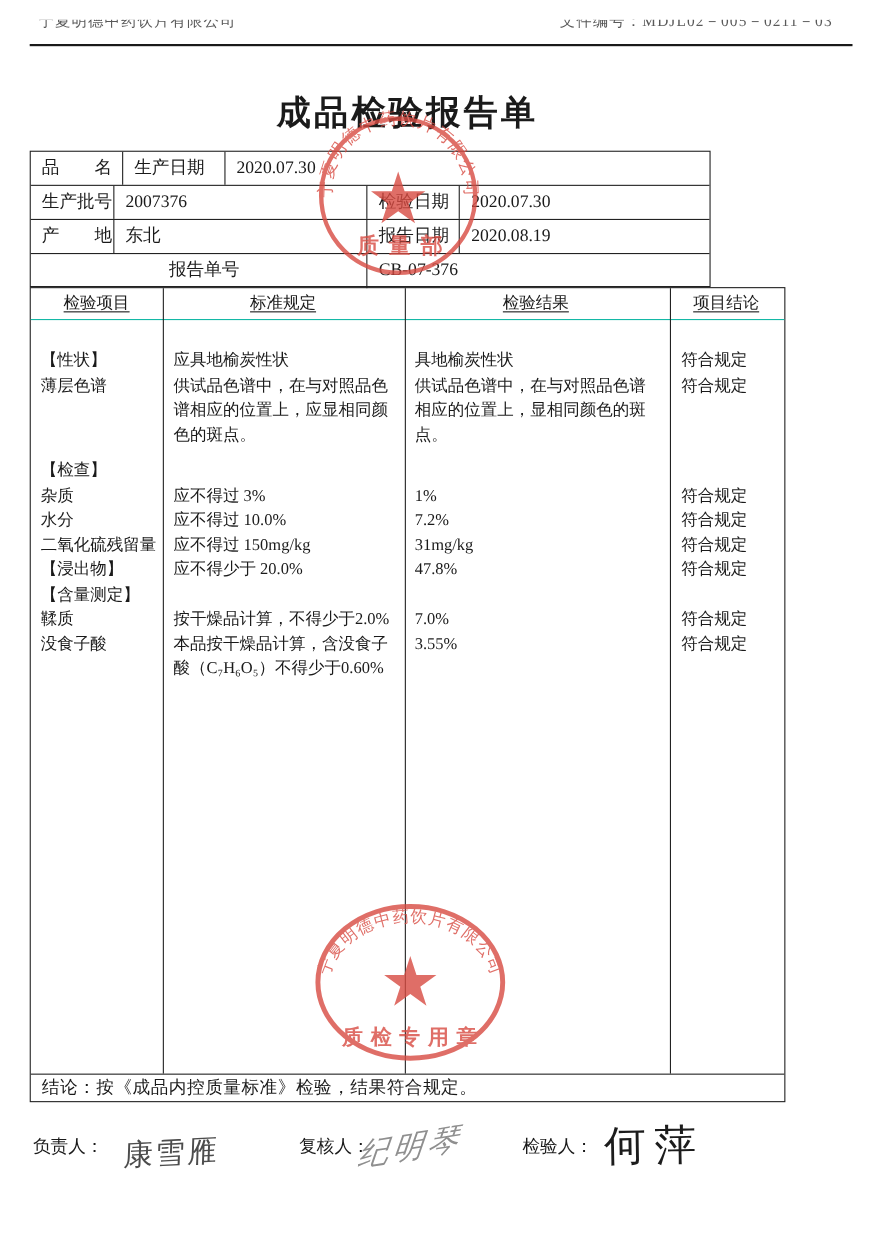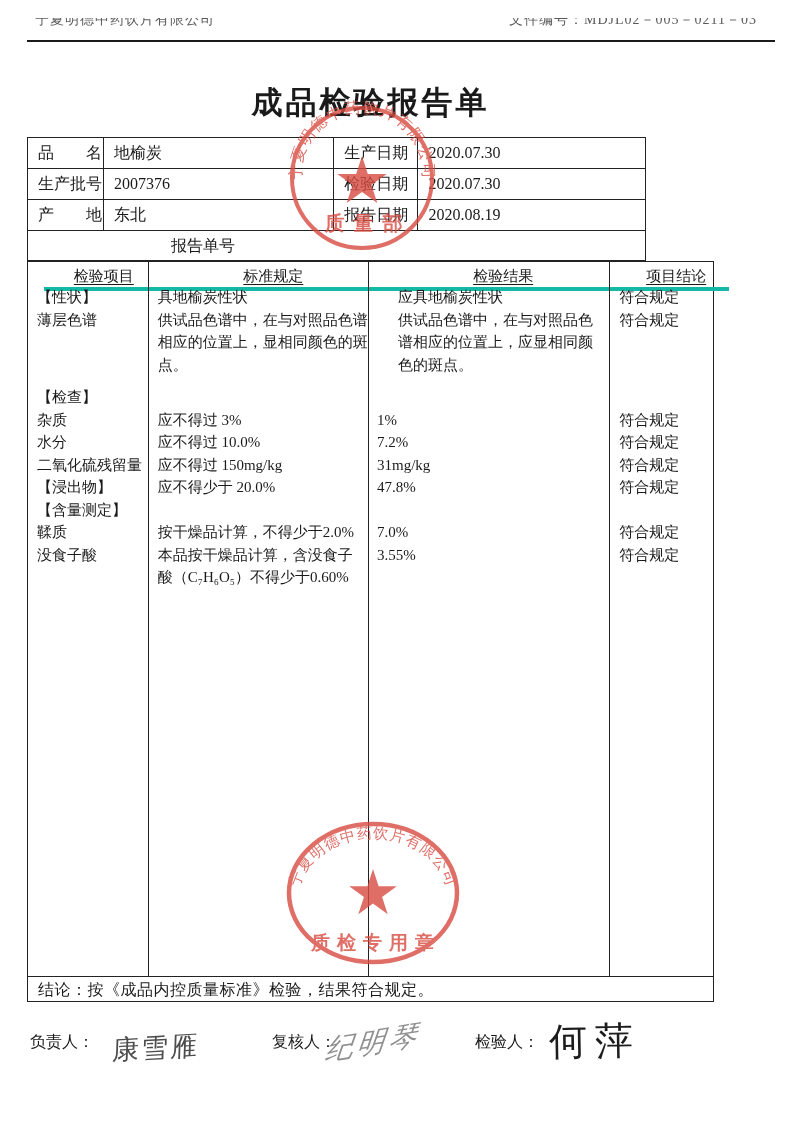--- a/index.html
+++ b/index.html
@@ -29,25 +29,25 @@
   .icell { font-size:16px; line-height:30px; padding-left:10px; white-space:nowrap; overflow:hidden; }
   .icell.bl { border-left:1px solid #222; }
   .i-l1 { width:83px; }
   .i-v1 { width:257px; }
   .i-l2 { width:93px; }
   .i-v2 { width:254px; }
   .i-span-l { width:340px;text-align:center; }
   .i-span-v { width:347px; }
   
   .main-table { position:absolute; left:27px; top:261px; width:687px; height:741px; border:1px solid #222; }
-  .thead { position:absolute; top:0; left:16px; width:100%; height:29px; border-bottom:4px solid #14b8a6; display:flex; }
+  .thead { position:absolute; top:0; left:0; width:100%; height:29px; border-bottom:1px solid #14b8a6; display:flex; }
   .th { font-size:15px; line-height:28px; text-align:center; }
   .th span { text-decoration:underline; text-underline-offset:3px; }
   .th.h0 { width:120px; } .th.h1 { width:220px; } .th.h2 { width:241px; } .th.h3 { width:106px; }
-  .tbody { position:absolute; top:12px; left:0; width:100%; height:685px; overflow:hidden; padding-top:12px; }
+  .tbody { position:absolute; top:43px; left:0; width:100%; height:685px; overflow:hidden; padding-top:12px; }
   .trow { display:flex; }
   .trow.spacer { height:10px; }
   .tc { font-size:15px; line-height:22.5px; }
   .tc.c0 { width:120px; padding:0 4px 0 9px; }
   .tc.c1 { width:220px; padding:0 8px 0 10px; }
   .tc.c2 { width:241px; padding:0 8px 0 10px; }
   .tc.c3 { width:106px; padding:0 4px 0 12px; }
   .vsep { position:absolute; top:0; width:1px; height:714px; background:#222; }
   .vsep.s0 { left:120px; } .vsep.s1 { left:340px; } .vsep.s2 { left:581px; }
   .concl-row {
@@ -81,59 +81,59 @@
       <span>文件编号：MDJL02－005－0211－03</span>
     </div>
   </div>
   <div class="hdr-rule"></div>
 
   <div class="doc-title">成品检验报告单</div>
 
   <div class="info-table">
     <div class="irow">
       <div class="icell i-l1">品　　名</div>
-      <div class="icell i-v1 bl">地榆炭</div>
       <div class="icell i-l2 bl">生产日期</div>
       <div class="icell i-v2 bl">2020.07.30</div>
     </div>
     <div class="irow">
       <div class="icell i-l1">生产批号</div>
       <div class="icell i-v1 bl">2007376</div>
       <div class="icell i-l2 bl">检验日期</div>
       <div class="icell i-v2 bl">2020.07.30</div>
     </div>
     <div class="irow">
       <div class="icell i-l1">产　　地</div>
       <div class="icell i-v1 bl">东北</div>
       <div class="icell i-l2 bl">报告日期</div>
       <div class="icell i-v2 bl">2020.08.19</div>
     </div>
     <div class="irow">
       <div class="icell i-span-l">报告单号</div>
+      <div class="icell i-span-v bl">CB-07-376</div>
     </div>
   </div>
 
   <div class="main-table">
     <div class="thead">
       <div class="th h0"><span>检验项目</span></div>
       <div class="th h1"><span>标准规定</span></div>
       <div class="th h2"><span>检验结果</span></div>
       <div class="th h3"><span>项目结论</span></div>
     </div>
     <div class="tbody">
         <div class="trow">
           <div class="tc c0">【性状】</div>
+          <div class="tc c1">应具地榆炭性状</div>
           <div class="tc c2">具地榆炭性状</div>
-          <div class="tc c1">应具地榆炭性状</div>
           <div class="tc c3">符合规定</div>
         </div>
         <div class="trow">
           <div class="tc c0">薄层色谱</div>
+          <div class="tc c1">供试品色谱中，在与对照品色谱相应的位置上，应显相同颜色的斑点。</div>
           <div class="tc c2">供试品色谱中，在与对照品色谱相应的位置上，显相同颜色的斑点。</div>
-          <div class="tc c1">供试品色谱中，在与对照品色谱相应的位置上，应显相同颜色的斑点。</div>
           <div class="tc c3">符合规定</div>
         </div>
         <div class="trow spacer">
           <div class="tc c0"></div>
           <div class="tc c1"></div>
           <div class="tc c2"></div>
           <div class="tc c3"></div>
         </div>
         <div class="trow">
           <div class="tc c0">【检查】</div>

